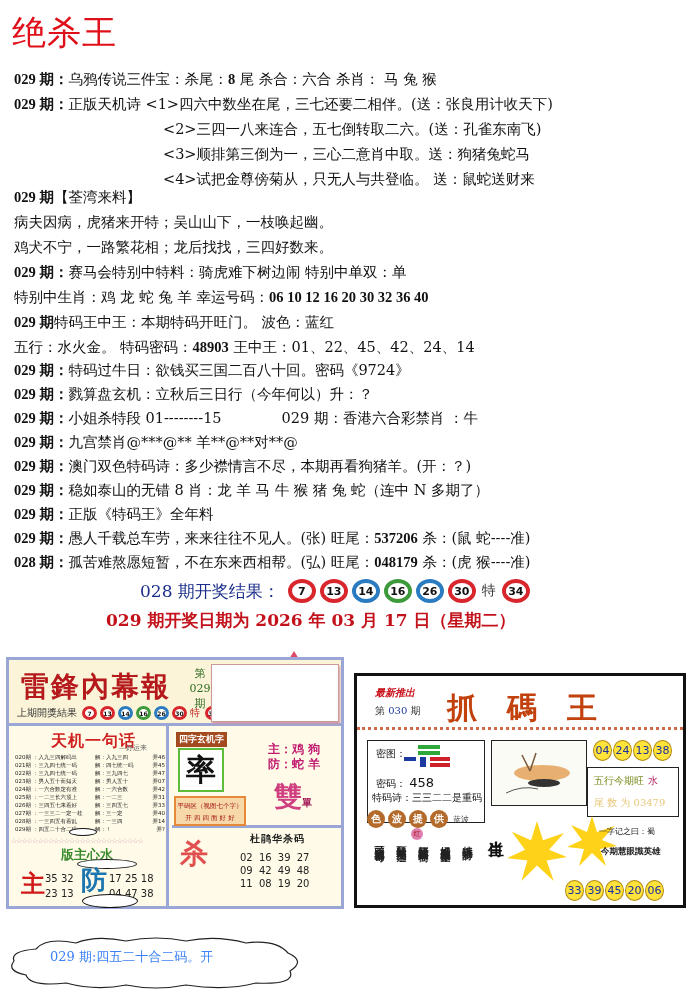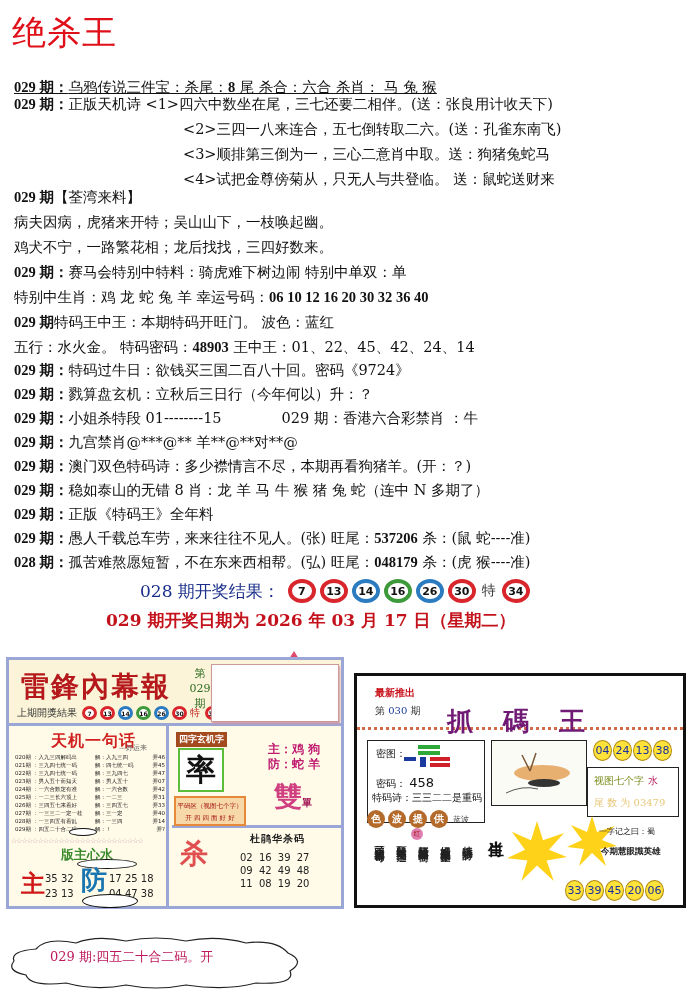--- a/index.html
+++ b/index.html
@@ -2,21 +2,21 @@
 <html><head>
 <meta charset="utf-8">
 <style>
   * { box-sizing: border-box; margin: 0; padding: 0; }
   html, body { width: 690px; height: 997px; background: #ffffff; overflow: hidden; }
   body { font-family: "DejaVu Serif", "Liberation Serif", serif; color: #111; position: relative; }
   .title { position: absolute; left: 12px; top: 10px; font-size: 34px; color: #e0101a; font-family: "DejaVu Sans", sans-serif; letter-spacing: 1px; }
   .line { position: absolute; left: 14px; font-size: 14.5px; white-space: nowrap; line-height: 20px; }
   .line b { font-weight: bold; }
   .num { font-weight: bold; font-family: "Liberation Serif", serif; }
-  .indent { left: 163px; margin-left: 20px; }
+  .indent { left: 163px; }
   .result-row { position: absolute; left: 140px; top: 579px; display: flex; align-items: center; gap: 4px; }
   .result-label { color: #1b2f8a; font-size: 17px; margin-right: 4px; }
   .ball { width: 28px; height: 24px; border-radius: 50%; display: inline-flex; align-items: center; justify-content: center; font-size: 11px; font-weight: bold; font-family: "DejaVu Sans", sans-serif; color: #111; background: #fff; position: relative; }
   .ball::before { content: ""; position: absolute; inset: 0; border-radius: 50%; border: 4px solid var(--c); }
   .ball span { position: relative; background: #fff; border-radius: 50%; padding: 0 2px; }
   .te { color: #333; font-size: 14px; margin: 0 2px; }
   .draw-date { position: absolute; left: 106px; top: 609px; font-size: 17px; font-weight: bold; color: #c3121b; white-space: nowrap; }
 
   
   .lpanel { position: absolute; left: 6px; top: 657px; width: 338px; height: 252px; border: 3px solid #9aa6d6; background: #fffbe8; }
@@ -52,24 +52,24 @@
   .sq-dan small { font-size: 10px; color: #a01050; }
   .dd { position: absolute; left: 163px; top: 169px; width: 169px; height: 77px; }
   .dd-flower { position: absolute; left: 8px; top: 6px; font-size: 28px; color: #e05050; font-weight: bold; }
   .dd-title { position: absolute; left: 78px; top: 3px; font-size: 10px; color: #222; font-weight: bold; letter-spacing: 1px; }
   .dd-nums { position: absolute; left: 68px; top: 22px; font-size: 10px; line-height: 13px; font-family: "DejaVu Sans", sans-serif; color: #222; word-spacing: 3px; }
   .pink-triangle { position: absolute; left: 289px; top: 651px; width: 0; height: 0; border-left: 5px solid transparent; border-right: 5px solid transparent; border-bottom: 8px solid #e04a6a; }
 
   
   .rpanel { position: absolute; left: 354px; top: 673px; width: 332px; height: 235px; border: 3px solid #111; background: #fff; }
   .rp-head { position: absolute; left: 0; top: 0; width: 326px; height: 54px; border-bottom: 3px dotted #d26a4a; }
-  .rp-new { position: absolute; left: 18px; top: 10px; font-size: 10px; color: #c8101a; font-weight: bold; }
+  .rp-new { position: absolute; left: 18px; top: 10px; font-size: 10px; color: #c8101a; font-weight: bold; font-style: italic; }
   .rp-issue { position: absolute; left: 18px; top: 28px; font-size: 10px; color: #333; }
   .rp-issue .n { color: #1e3a9a; }
-  .rp-title { position: absolute; left: 90px; top: 12px; font-size: 26px; color: #701a75; font-weight: bold; letter-spacing: 30px; margin-top: 16px; }
+  .rp-title { position: absolute; left: 90px; top: 12px; font-size: 30px; color: #c2410c; font-weight: bold; letter-spacing: 30px; }
   .mt { position: absolute; left: 10px; top: 64px; width: 118px; height: 83px; border: 1.5px solid #222; font-size: 10px; }
   .mt .l1 { position: absolute; left: 8px; top: 6px; }
   .mt .logo { position: absolute; left: 36px; top: 4px; width: 50px; height: 22px; }
   .mt .logo i { position: absolute; height: 4px; }
   .mt .l2 { position: absolute; left: 8px; top: 34px; }
   .mt .l2 b { font-size: 13px; font-weight: normal; font-family: "DejaVu Sans", sans-serif; }
   .mt .l3 { position: absolute; left: 4px; top: 50px; }
   .pic { position: absolute; left: 134px; top: 64px; width: 96px; height: 66px; border: 1.5px solid #222; background: #fbfbf6; overflow: hidden; }
   .ballrow { position: absolute; display: flex; gap: 1px; }
   .yball { width: 19px; height: 21px; border-radius: 50%; background: #ffe23a; border: 1.5px solid #b08a10; display: inline-flex; align-items: center; justify-content: center; font-size: 11px; color: #1a2fa0; font-family: "DejaVu Sans", sans-serif; }
@@ -82,29 +82,29 @@
   .seb .t { font-size: 8px; color: #333; margin-left: 2px; }
   .vcols { position: absolute; left: 16px; top: 162px; display: flex; gap: 10px; }
   .vcol { writing-mode: vertical-rl; font-size: 10px; line-height: 12px; color: #222; font-weight: bold; letter-spacing: 1px; }
   .sx { position: absolute; left: 128px; top: 152px; font-size: 16px; font-weight: bold; writing-mode: vertical-rl; }
   .burst { position: absolute; width: 60px; height: 60px; background: #ffd21a; clip-path: polygon(50% 0,60% 32%,95% 20%,70% 48%,100% 60%,66% 66%,78% 100%,50% 74%,24% 100%,34% 66%,0 62%,30% 48%,8% 18%,40% 32%); }
   .yz { position: absolute; left: 242px; top: 150px; font-size: 8px; color: #222; }
   .jq { position: absolute; left: 244px; top: 170px; font-size: 8.5px; font-weight: bold; color: #222; }
 
   
   .cloud { position: absolute; left: 6px; top: 935px; width: 300px; height: 54px; }
-  .cloud-text { position: absolute; left: 50px; top: 948px; font-size: 13px; color: #be185d; }
+  .cloud-text { position: absolute; left: 50px; top: 948px; font-size: 13px; color: #3b82f6; }
 </style>
 </head>
 <body>
 
 <div class="title">绝杀王</div>
 
 <div id="lines">
-    <div class="line" style="top: 77px; text-decoration: underline;"><span class="num">029 期：</span><span>乌鸦传说三件宝：杀尾：</span><b class="num">8</b><span> 尾  杀合：六合  杀肖：  马  兔  猴</span></div>
+    <div class="line" style="top: 69px;"><span class="num">029 期：</span><span>乌鸦传说三件宝：杀尾：</span><b class="num">8</b><span> 尾  杀合：六合  杀肖：  马  兔  猴</span></div>
     <div class="line" style="top: 94px;"><span class="num">029 期：</span><span>正版天机诗   &lt;1&gt;四六中数坐在尾，三七还要二相伴。(送：张良用计收天下)</span></div>
     <div class="line indent" style="top: 119px;"><span>&lt;2&gt;三四一八来连合，五七倒转取二六。(送：孔雀东南飞)</span></div>
     <div class="line indent" style="top: 144px;"><span>&lt;3&gt;顺排第三倒为一，三心二意肖中取。送：狗猪兔蛇马</span></div>
     <div class="line indent" style="top: 169px;"><span>&lt;4&gt;试把金尊傍菊从，只无人与共登临。  送：鼠蛇送财来</span></div>
     <div class="line" style="top: 187px;"><span class="num">029 期</span><span>【荃湾来料】</span></div>
     <div class="line" style="top: 212px;"><span>病夫因病，虎猪来开特；吴山山下，一枝唤起幽。</span></div>
     <div class="line" style="top: 237px;"><span>鸡犬不宁，一路繁花相；龙后找找，三四好数来。</span></div>
     <div class="line" style="top: 262px;"><span class="num">029 期：</span><span>赛马会特别中特料：骑虎难下树边闹  特别中单双：单</span></div>
     <div class="line" style="top: 287px;"><span>特别中生肖：鸡  龙  蛇  兔  羊  幸运号码：</span><b class="num">06 10 12 16 20 30 32 36 40</b></div>
     <div class="line" style="top: 312px;"><span class="num">029 期</span><span>特码王中王：本期特码开旺门。  波色：蓝红</span></div>
@@ -306,21 +306,21 @@
       <path d="M14 52 Q30 44 46 48" stroke="#555" stroke-width="1" fill="none"></path>
     </svg>
   </div>
   <div class="ballrow" id="top-balls" style="left:236px;top:64px;">
       <span class="yball">04</span>
       <span class="yball">24</span>
       <span class="yball">13</span>
       <span class="yball">38</span>
     </div>
   <div class="wx">
-    <div class="a"><span>视图七个字</span><em>水</em></div>
+    <div class="a"><span>五行今期旺</span><em>水</em></div>
     <div class="b">尾 数 为 03479</div>
   </div>
   <div class="seb" id="seb">
       <span class="c">色</span>
       <span class="c">波</span>
       <span class="c">提</span>
       <span class="c">供</span>
       <span class="t">蓝波</span>
     </div>
   <div style="position:absolute;left:54px;top:152px;width:12px;height:12px;border-radius:50%;background:#e080b0;font-size:7px;color:#a01010;display:flex;align-items:center;justify-content:center;">红</div>

